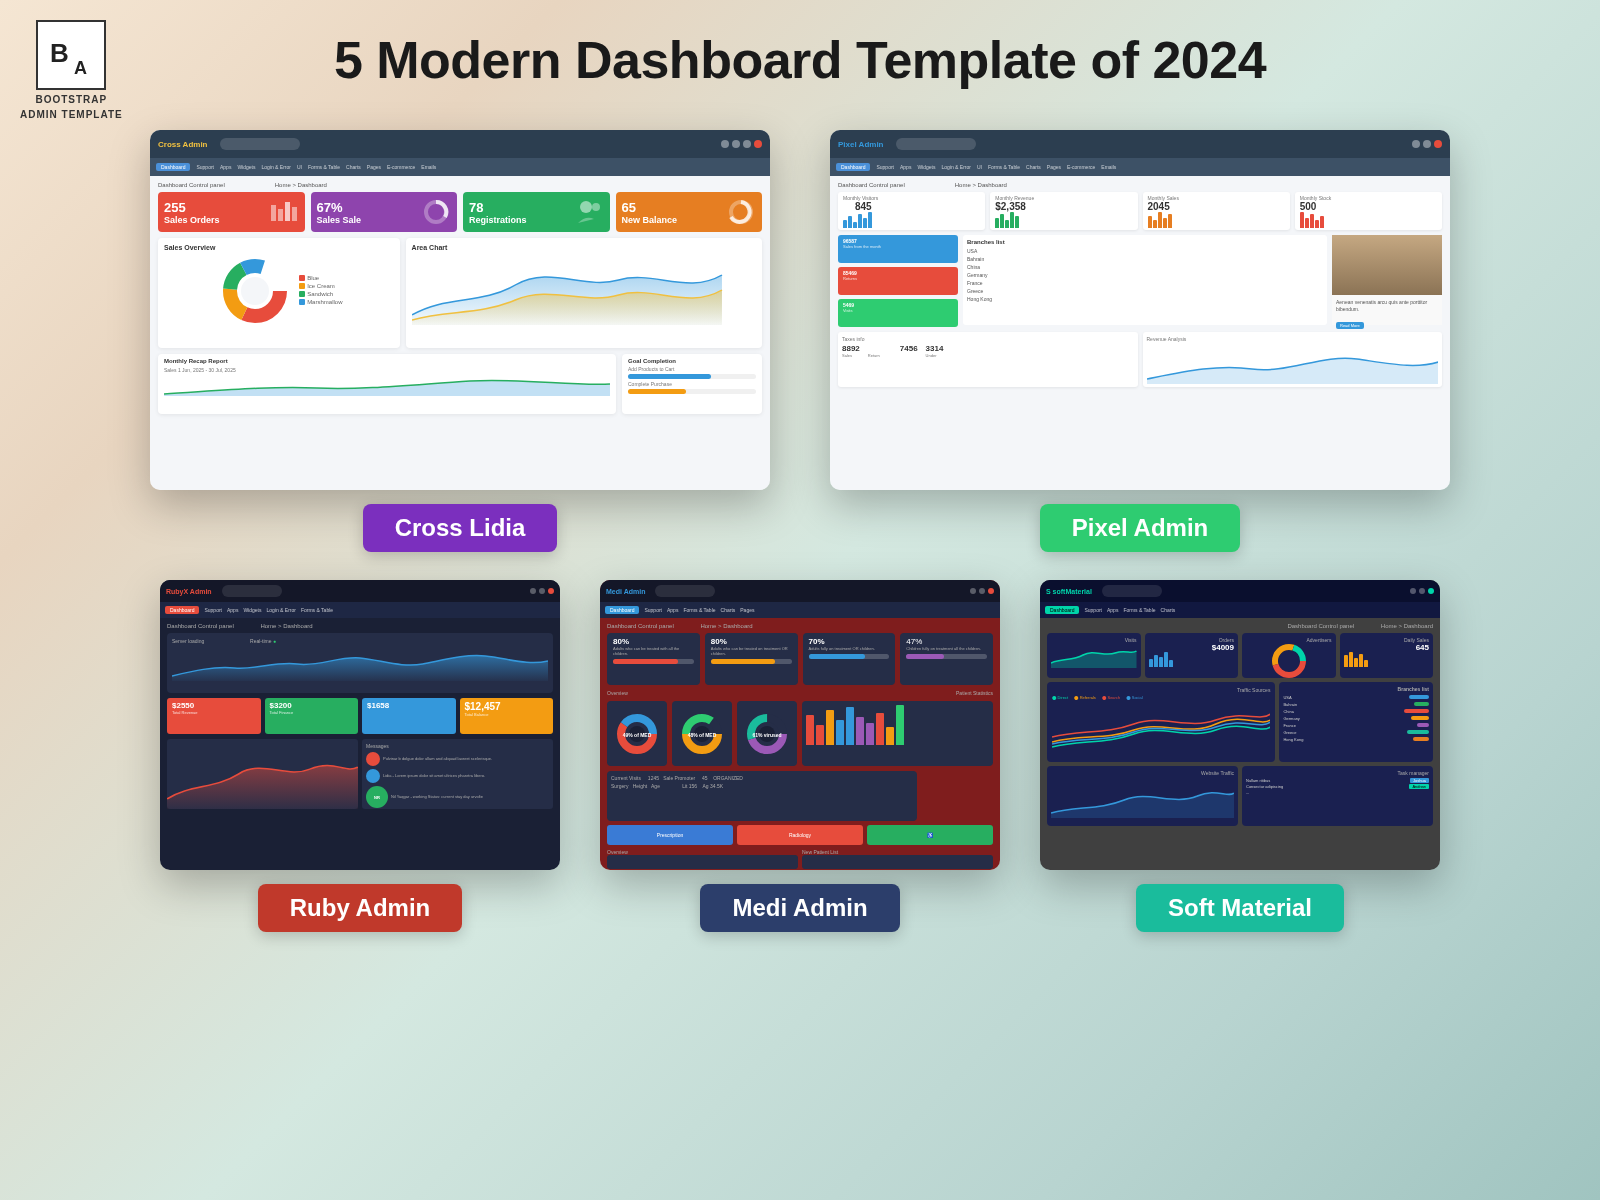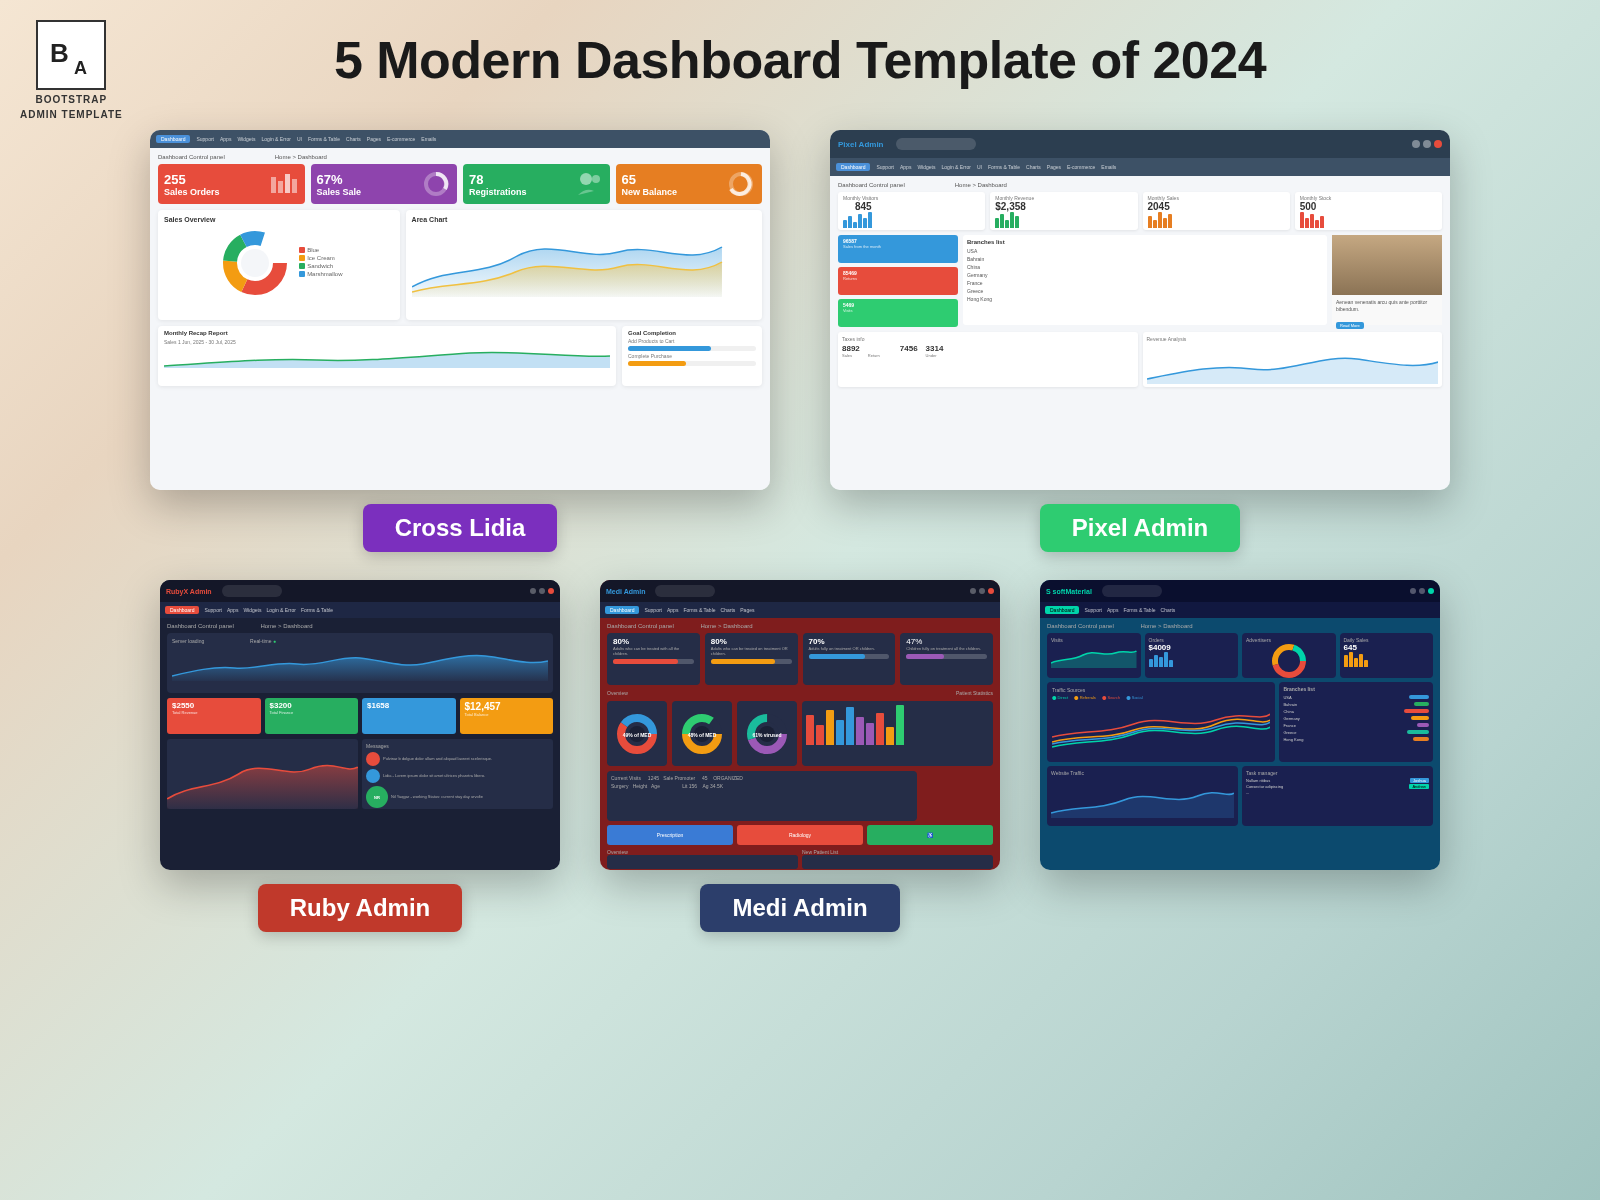--- a/index.html
+++ b/index.html
@@ -357,21 +357,22 @@
     .medi-visit-card {
       flex: 1;
       background: #252d47;
       border-radius: 4px;
       height: 50px;
       padding: 4px;
     }
 
     
     .soft-dash {
-      background: #0c4a6e;
+      background: #404040;
+      text-align: right;
     }
     .soft-top-cards {
       display: flex;
       gap: 4px;
       margin-bottom: 4px;
     }
     .soft-top-card {
       flex: 1;
       background: #1a2050;
       border-radius: 4px;
@@ -499,20 +500,30 @@
 </div>
 
 <h1 class="main-title">5 Modern Dashboard Template of 2024</h1>
 
 <div style="display:flex; justify-content:center; gap:60px; position:absolute; top:130px; left:0; right:0; padding:0 80px;">
 
   <div class="template-card">
     <div class="screenshot-frame screenshot-large">
       <div class="mock-dashboard cross-lite-dash">
 
+        <div class="cross-lite-navbar">
+          <span style="color:#f0c040; font-size:8px; font-weight:bold;">Cross Admin</span>
+          <div class="search-bar" style="margin-left:8px;"></div>
+          <div class="icon-dots">
+            <div class="icon-dot-sm" style="background:rgba(255,255,255,0.4);"></div>
+            <div class="icon-dot-sm" style="background:rgba(255,255,255,0.4);"></div>
+            <div class="icon-dot-sm" style="background:rgba(255,255,255,0.4);"></div>
+            <div class="icon-dot-sm" style="background:#e74c3c;"></div>
+          </div>
+        </div>
 
         <div class="cross-lite-subnav">
           <span class="nav-active">Dashboard</span>
           <span class="nav-label">Support</span>
           <span class="nav-label">Apps</span>
           <span class="nav-label">Widgets</span>
           <span class="nav-label">Login &amp; Error</span>
           <span class="nav-label">UI</span>
           <span class="nav-label">Forms &amp; Table</span>
           <span class="nav-label">Charts</span>
@@ -1152,15 +1163,16 @@
                   <span style="background:#00d4aa; color:black; padding:0 3px; border-radius:1px;">Andrew</span>
                 </div>
               <div style="font-size:4px; color:#ccc; display:flex; justify-content:space-between;">
                   <span>...</span>
                 </div>
             </div>
           </div>
         </div>
       </div>
     </div>
+    <div class="label-badge badge-teal">Soft Material</div>
   </div>
 
 </div>
 
 </body></html>

